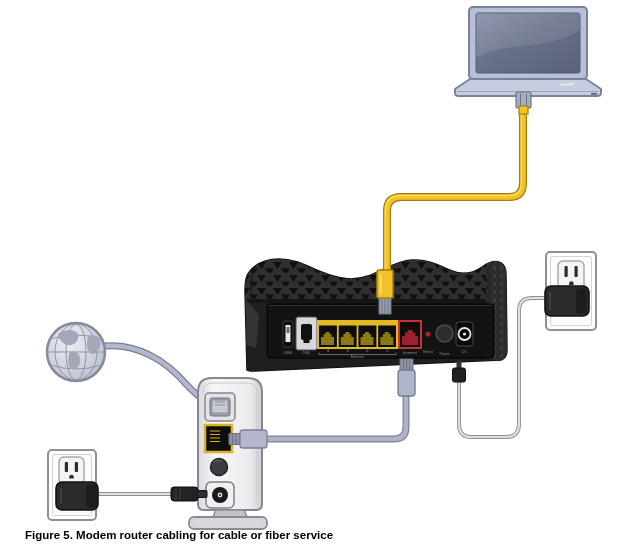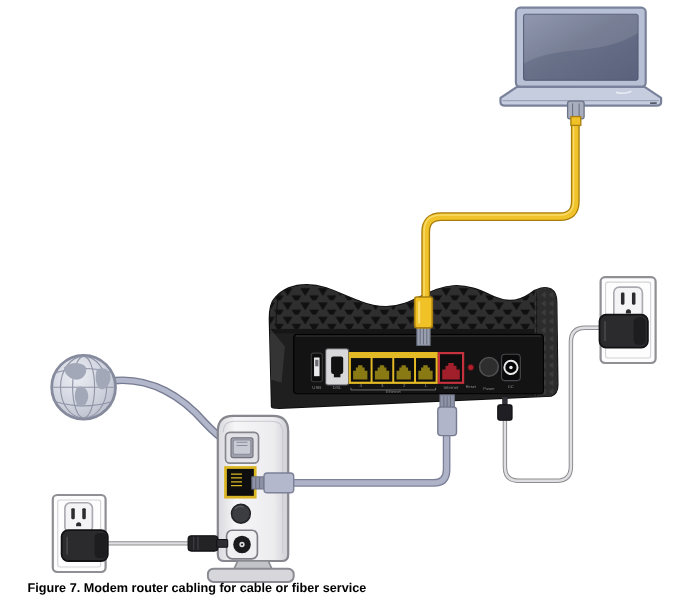--- a/index.html
+++ b/index.html
@@ -262,14 +262,14 @@
       <line x1="61" y1="488" x2="61" y2="504" stroke="#4a4a4e" stroke-width="1.4"></line>
     </g>
     <g>
       <rect x="171" y="487" width="27" height="14" rx="3" fill="#232326" stroke="#0d0d10" stroke-width="1"></rect>
       <path d="M176,488 v12 M180,488 v12" stroke="#3c3c42" stroke-width="1.2"></path>
       <rect x="197" y="490.5" width="10" height="7" rx="1" fill="#2e2e32" stroke="#121216" stroke-width="1"></rect>
     </g>
   </g>
 </svg>
 
-<div id="caption">Figure 7. Modem router cabling for cable or fiber service</div>
+<div id="caption">Figure 5. Modem router cabling for cable or fiber service</div>
 </div>
 
 </body></html>

